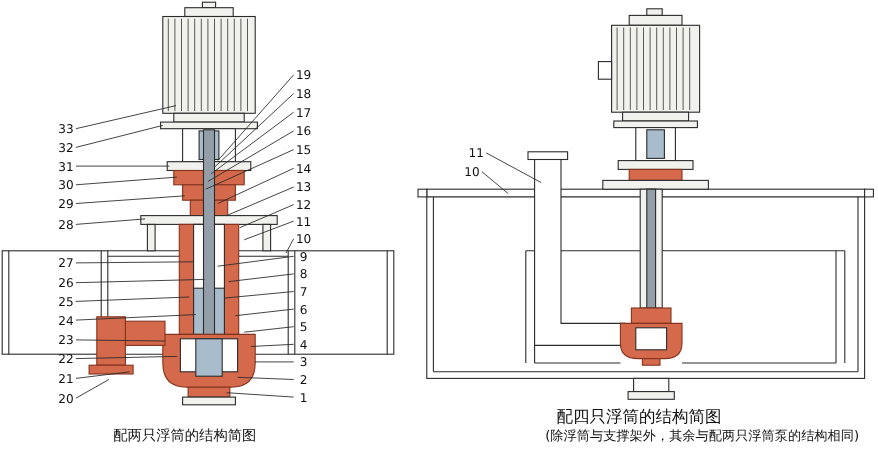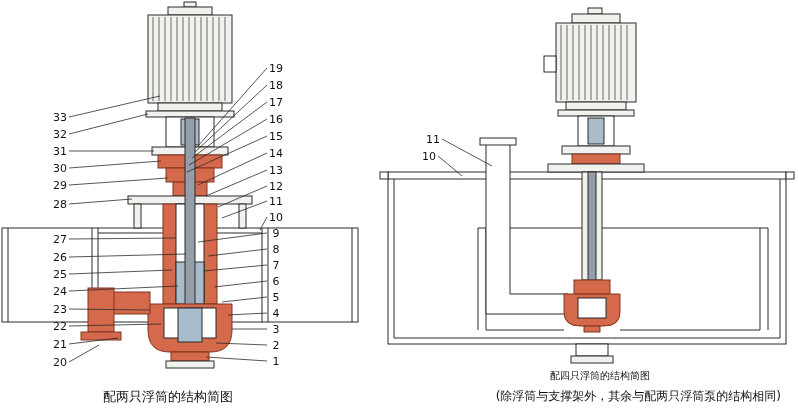--- a/index.html
+++ b/index.html
@@ -13,21 +13,21 @@
   .lt{fill:var(--light,#f1f1ed);stroke:var(--line,#2b2b2b);stroke-width:1;}
   .sal{fill:var(--salmon,#d4694b);stroke:var(--salmon_dark,#83341f);stroke-width:1;}
   .stl{fill:var(--steel,#a9bccb);stroke:var(--line,#2b2b2b);stroke-width:1;}
   .shaft{fill:var(--shaft,#939ea9);stroke:var(--line,#2b2b2b);stroke-width:1;}
   .fin{stroke:var(--line,#2b2b2b);stroke-width:.7;fill:none;}
   .sline{stroke:var(--line,#2b2b2b);stroke-width:1;}
   .leader{stroke:var(--line,#2b2b2b);stroke-width:.8;}
   .num{font-size:11px;fill:#111;font-family:"DejaVu Sans","Liberation Sans",sans-serif;}
   .caption{position:absolute;text-align:center;color:#111;line-height:1.25;}
   .cap-left{left:58px;top:389px;width:220px;font-size:13px;}
-  .cap-right{left:450px;top:370px;width:300px;font-size:10px;}
+  .cap-right{left:431px;top:370px;width:300px;font-size:15px;}
   .cap-note{left:395px;top:389px;width:386px;font-size:12px;text-align:right;}
 </style>
 </head>
 <body>
 
 <svg id="diagram-svg" width="798" height="412" viewBox="0 0 798 412">
 
   <g id="left-diagram">
 
     <g>

